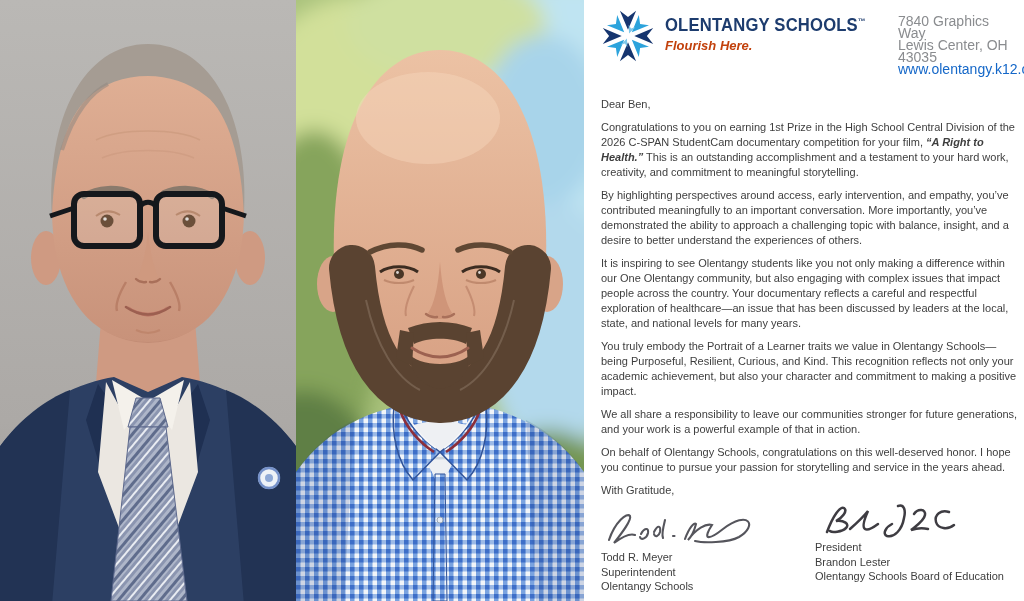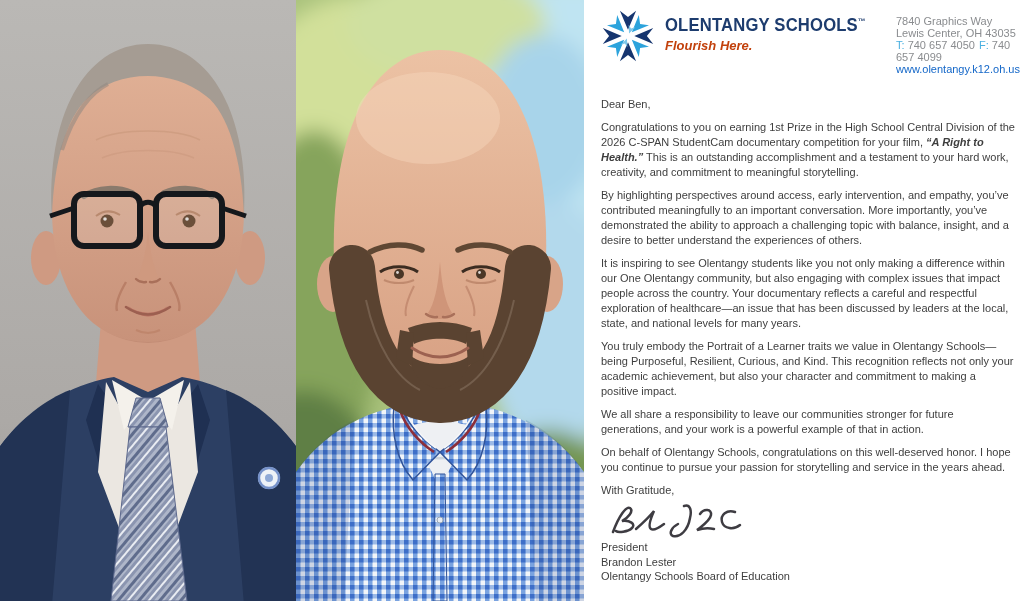--- a/index.html
+++ b/index.html
@@ -11,21 +11,21 @@
   .photo-right{width:288px;}
 
   .letter{flex:1;background:#fff;box-sizing:border-box;padding:8px 8px 0 17px;}
   .letterhead{display:flex;align-items:flex-start;}
   .logo{flex:none;}
   .brand-text{margin-left:10px;padding-top:7px;}
   .brand-name{font-size:17.5px;font-weight:bold;color:#1d3c6e;letter-spacing:.2px;
               transform:scaleX(.95);transform-origin:left;white-space:nowrap;}
   .tm{font-size:8px;vertical-align:super;font-weight:bold;}
   .tagline{font-size:13px;font-style:italic;font-weight:bold;color:#c2410c;margin-top:2px;}
-  .addr{margin-left:auto;width:120px;font-size:11px;line-height:12px;color:#8a8c8f;padding-top:7px;}
+  .addr{margin-left:auto;width:120px;font-size:14px;line-height:12px;color:#8a8c8f;padding-top:7px;}
   .addr .lbl{color:#4ab0e0;}
   .addr .flbl{margin-left:4px;}
   .addr .site{color:#1467c8;font-weight:normal;}
 
   .body{margin-top:22px;font-size:11px;line-height:15px;color:#3e3e3e;max-width:417px;}
   .body p{margin:0 0 8px 0;}
   .film{font-style:italic;font-weight:bold;}
   .closing{margin-top:8px;}
 
   .sigrow{display:flex;margin-top:2px;max-width:417px;}
@@ -194,37 +194,51 @@
           <path d="M0,-3 L-4,-12 L0,-9 L4,-12 Z" fill="#7ec7ea" transform="rotate(202)"></path>
         </g>
       </svg>
       <div class="brand-text">
         <div class="brand-name"><span>OLENTANGY SCHOOLS</span><span class="tm">™</span></div>
         <div class="tagline">Flourish Here.</div>
       </div>
       <div class="addr">
         <div>7840 Graphics Way</div>
         <div>Lewis Center, OH 43035</div>
-        <div><span class="lbl">T:</span> <span>740 657 4050</span><span class="lbl flbl">F:</span> <span>740 657 4099</span></div>
         <div class="site">www.olentangy.k12.oh.us</div>
       </div>
     </div>
 
     <div class="body">
       <p>Dear Ben,</p>
       <p><span>Congratulations to you on earning 1st Prize in the High School Central Division of the 2026 C-SPAN StudentCam documentary competition for your film, </span><span class="film">“A Right to Health.”</span><span> This is an outstanding accomplishment and a testament to your hard work, creativity, and commitment to meaningful storytelling.</span></p>
       <p>By highlighting perspectives around access, early intervention, and empathy, you’ve contributed meaningfully to an important conversation. More importantly, you’ve demonstrated the ability to approach a challenging topic with balance, insight, and a desire to better understand the experiences of others.</p>
       <p>It is inspiring to see Olentangy students like you not only making a difference within our One Olentangy community, but also engaging with complex issues that impact people across the country. Your documentary reflects a careful and respectful exploration of healthcare—an issue that has been discussed by leaders at the local, state, and national levels for many years.</p>
       <p>You truly embody the Portrait of a Learner traits we value in Olentangy Schools—being Purposeful, Resilient, Curious, and Kind. This recognition reflects not only your academic achievement, but also your character and commitment to making a positive impact.</p>
       <p>We all share a responsibility to leave our communities stronger for future generations, and your work is a powerful example of that in action.</p>
       <p>On behalf of Olentangy Schools, congratulations on this well-deserved honor. I hope you continue to pursue your passion for storytelling and service in the years ahead.</p>
       <p class="closing">With Gratitude,</p>
     </div>
 
     <div class="sigrow">
+      <div class="sigblock">
+        <svg class="script" width="160" height="44" viewBox="0 0 160 44">
+          <g fill="none" stroke="#55555c" stroke-width="2.1" stroke-linecap="round">
+            <path d="M8,34 C14,16 26,6 29,10 C31,14 20,28 13,37 C21,31 29,27 34,29"></path>
+            <path d="M40,28 c3,-6 8,-7 7,-1 c-1,5 -7,8 -8,4"></path>
+            <path d="M53,26 c4,-8 7,-6 6,0 c-1,4 -5,6 -6,2"></path>
+            <path d="M64,14 c-2,8 -3,16 -2,18"></path>
+            <path d="M72,30 l1.5,0"></path>
+            <path d="M84,33 C88,22 93,16 95,18 C93,26 89,32 87,34 C95,23 105,17 111,19 C107,25 105,30 107,31 C111,32 117,27 122,23 C148,3 157,20 138,31 C127,37 102,37 94,35"></path>
+          </g>
+        </svg>
+        <div class="signame">Todd R. Meyer</div>
+        <div class="signame">Superintendent</div>
+        <div class="signame">Olentangy Schools</div>
+      </div>
       <div class="sigblock right">
         <svg class="script" width="160" height="44" viewBox="0 0 160 44">
           <g fill="none" stroke="#3e3c42" stroke-width="2.5" stroke-linecap="round">
             <path d="M12,36 C18,20 25,10 29,12 C33,15 27,22 21,25 C29,24 35,28 31,32 C27,36 17,37 15,35"></path>
             <path d="M35,33 C43,26 49,20 53,15 C49,24 47,31 50,33 C53,35 59,31 63,28"></path>
             <path d="M83,10 C89,8 91,14 89,22 C87,34 79,42 72,40 C67,38 71,31 77,28"></path>
             <path d="M99,18 C103,12 111,13 110,19 C109,25 101,30 96,34 C102,32 109,32 113,33"></path>
             <path d="M134,16 C126,13 119,19 121,26 C123,33 133,34 139,29"></path>
           </g>
         </svg>

